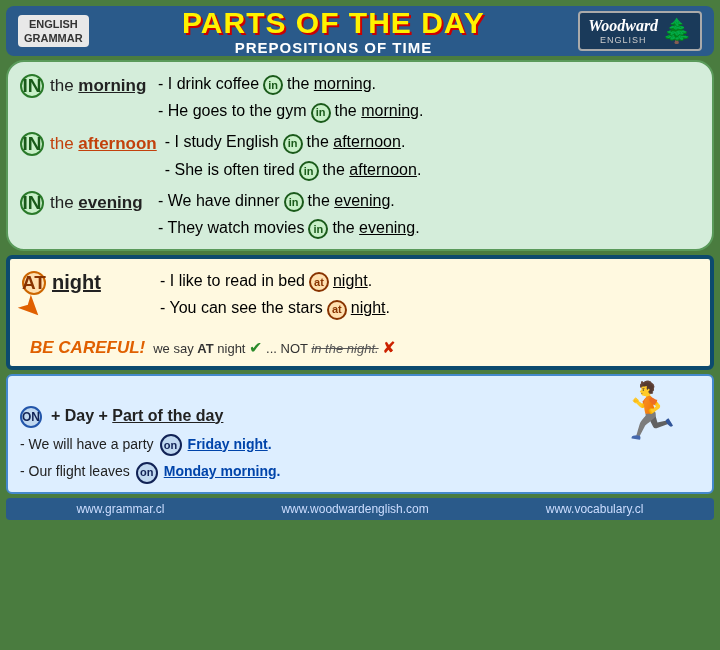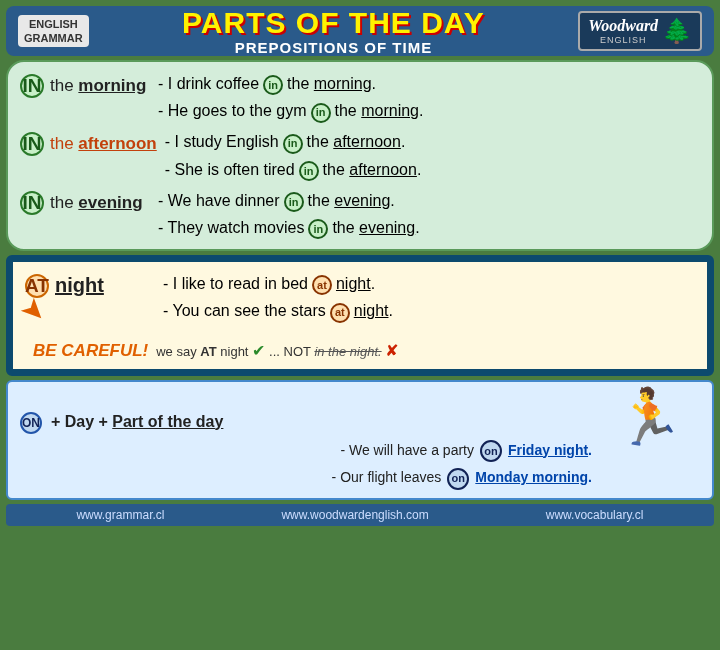--- a/index.html
+++ b/index.html
@@ -146,21 +146,21 @@
       flex-shrink: 0;
       vertical-align: middle;
       margin: 0 2px;
     }
 
     u { text-decoration: underline; }
 
     
     .yellow-section {
       background: #fff9e0;
-      border: 7px solid #0c4a6e;
+      border: 4px solid #0c4a6e;
       border-radius: 6px;
       padding: 8px 12px;
       display: flex;
       flex-direction: column;
       gap: 4px;
     }
 
     .be-careful-row {
       display: flex;
       align-items: center;
@@ -198,21 +198,20 @@
       color: #222;
       margin-bottom: 4px;
     }
     .on-formula u { text-decoration: underline; }
     .blue-examples {
       display: flex;
       flex-direction: column;
       font-size: 14px;
       color: #222;
       gap: 2px;
-      align-items: flex-end;
     }
     .blue-example {
       display: flex;
       align-items: baseline;
       gap: 4px;
       line-height: 1.8;
       flex-wrap: wrap;
     }
     .highlight-day {
       font-weight: bold;

